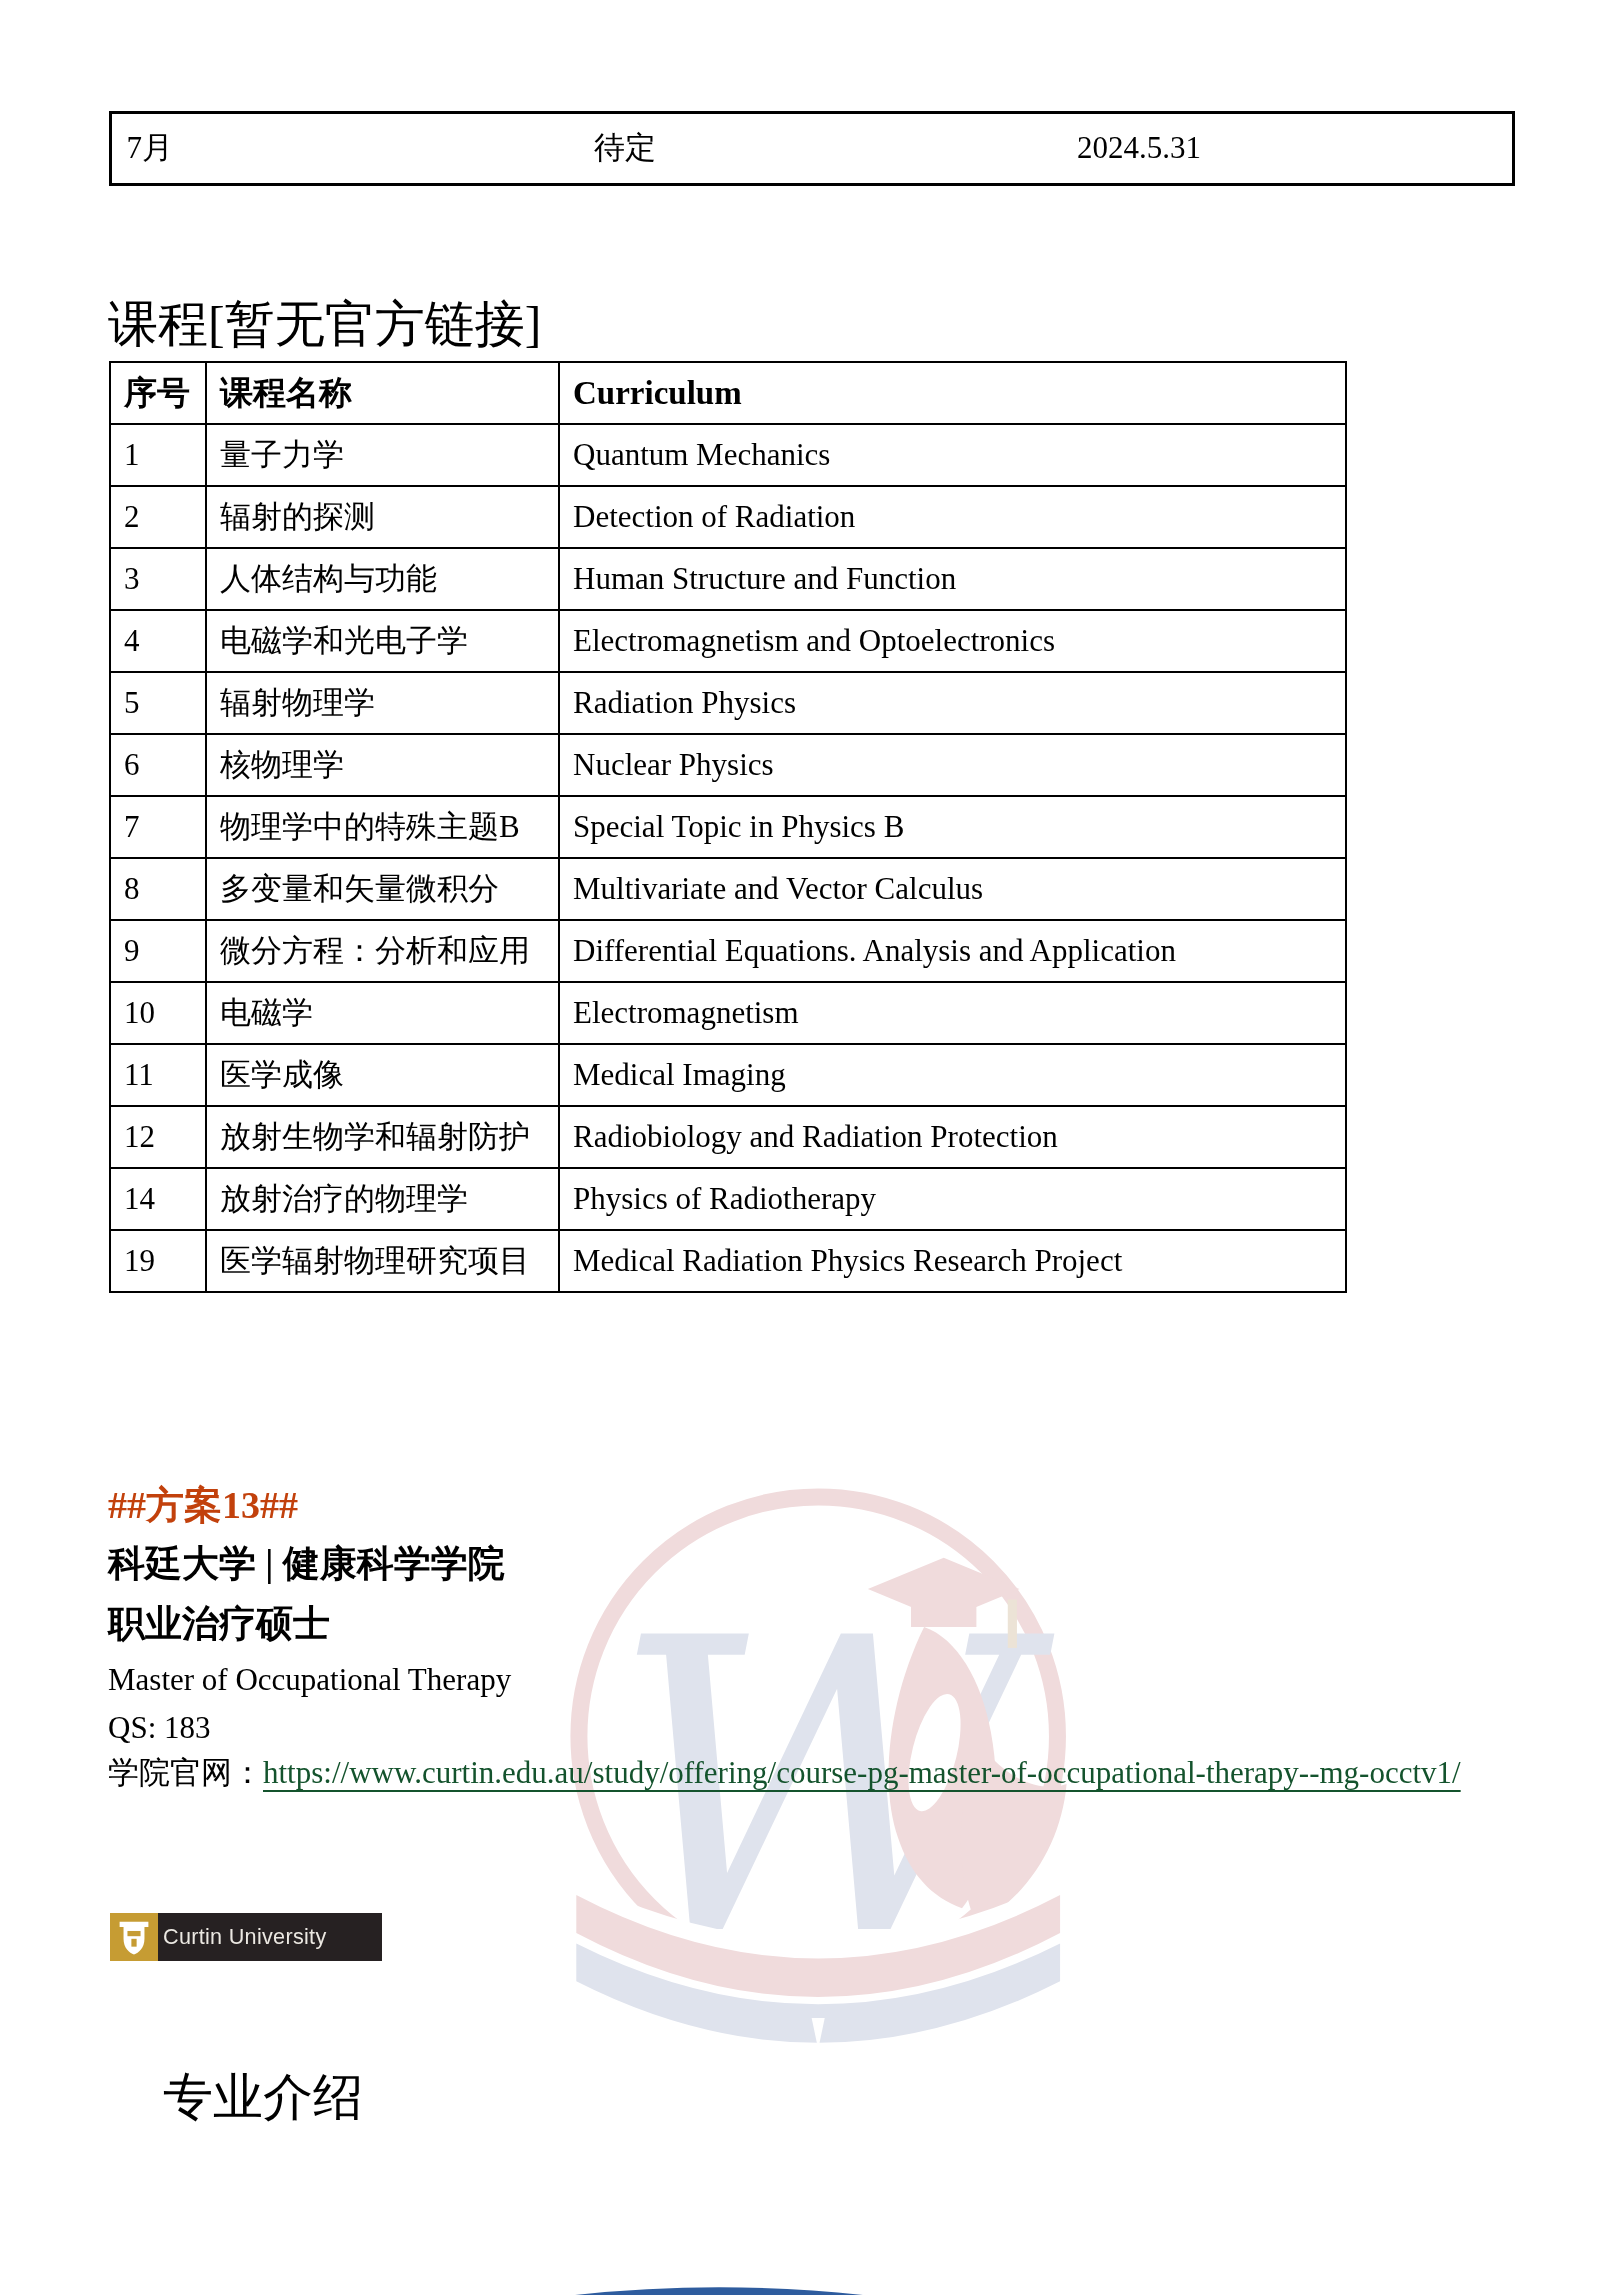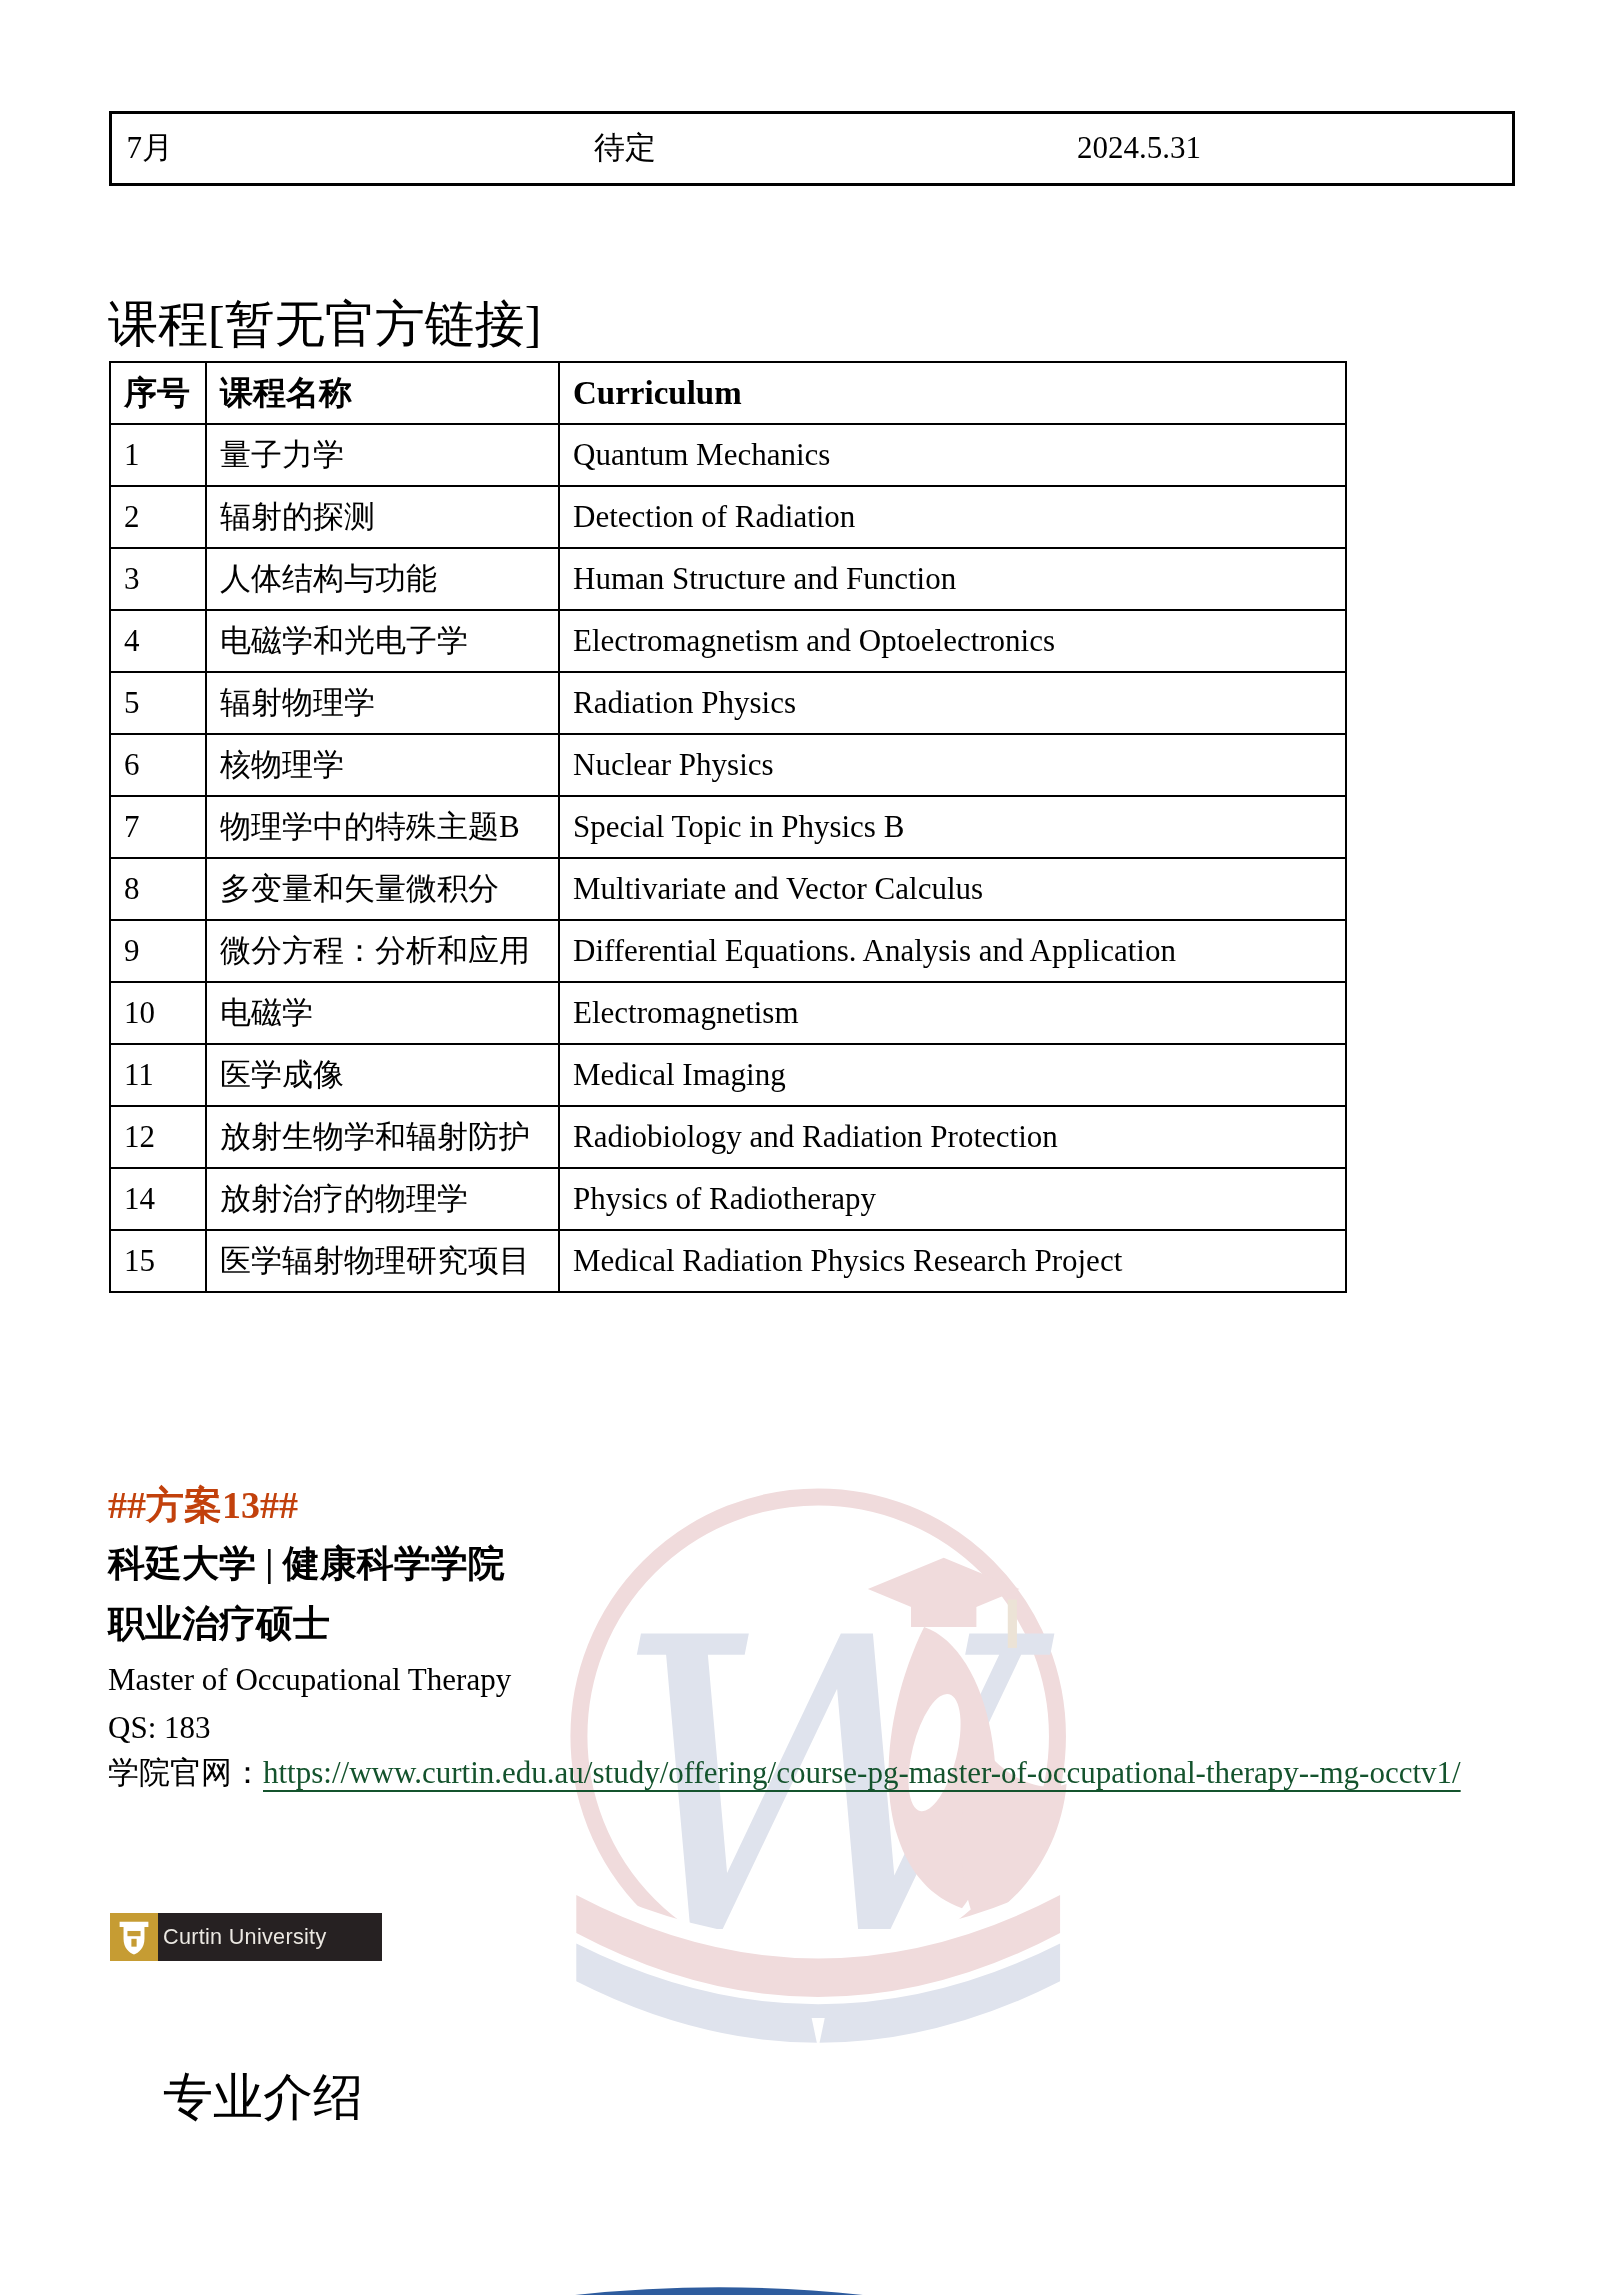--- a/index.html
+++ b/index.html
@@ -173,21 +173,21 @@
     <td>12</td>
     <td>放射生物学和辐射防护</td>
     <td>Radiobiology and Radiation Protection</td>
   </tr>
       <tr>
     <td>14</td>
     <td>放射治疗的物理学</td>
     <td>Physics of Radiotherapy</td>
   </tr>
       <tr>
-    <td>15</td>
+    <td>19</td>
     <td>医学辐射物理研究项目</td>
     <td>Medical Radiation Physics Research Project</td>
   </tr>
     </tbody>
 </table>
 
 <div id="plan-tag" class="line">##方案13##</div>
 <div id="plan-school" class="line">科廷大学 | 健康科学学院</div>
 <div id="plan-program-zh" class="line">职业治疗硕士</div>
 <div id="plan-program-en" class="line">Master of Occupational Therapy</div>

